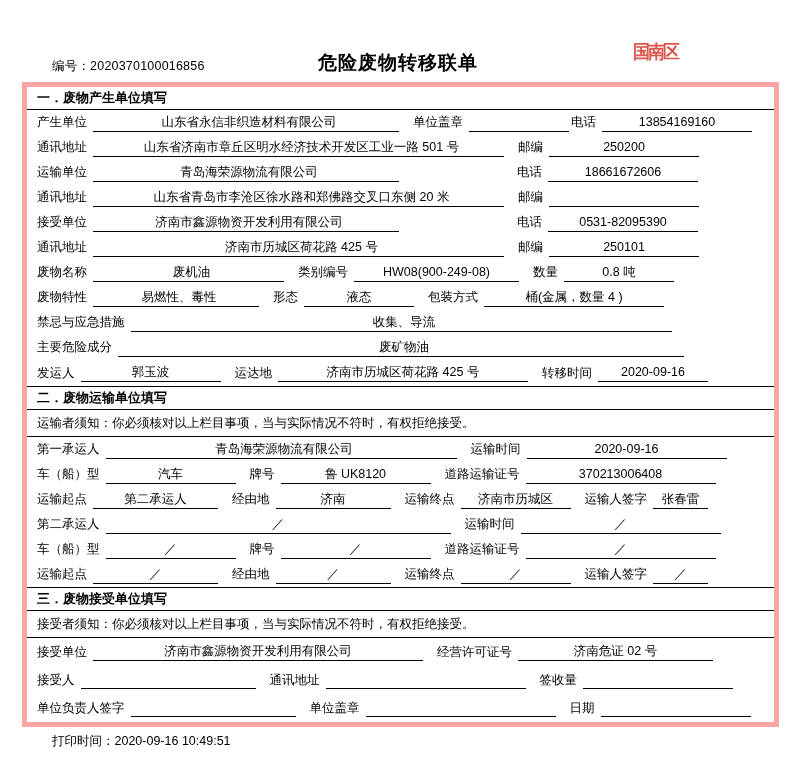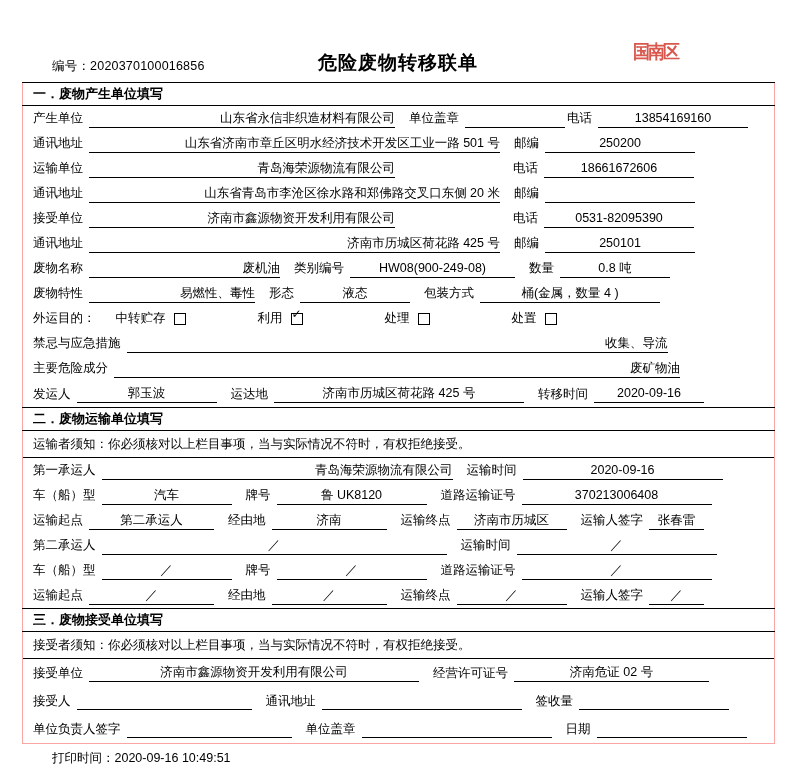--- a/index.html
+++ b/index.html
@@ -52,21 +52,21 @@
     top: -8px;
     font-size: 17px;
     font-weight: bold;
     color: #d23b2f;
     opacity: 0.85;
     letter-spacing: -2px;
     transform: scaleY(1.1);
   }
   
   .form {
-    border: 1px solid #fca5a5;
+    border: 5px solid #fca5a5;
     border-collapse: collapse;
     width: 752px;
     table-layout: fixed;
   }
   .form td {
     border: 0;
     padding: 0;
     vertical-align: middle;
   }
   .section-row td {
@@ -89,21 +89,21 @@
     display: inline-block;
     vertical-align: middle;
     border-bottom: 1px solid #000;
     text-align: center;
     height: 17px;
     line-height: 17px;
     margin: 0 2px;
     overflow: hidden;
     white-space: nowrap;
   }
-  .uline.left { text-align: right; padding-left: 6px; }
+  .uline.left { text-align: center; padding-left: 6px; }
   .flexline {
     display: flex;
     align-items: center;
     height: 25px;
     padding-left: 10px;
   }
   .flexline .lbl { margin-right: 4px; }
   .gap { width: 12px; flex: 0 0 auto; }
   .notice {
     padding-left: 10px;
@@ -257,35 +257,20 @@
         <span class="gap"></span>
         <span class="lbl">形态</span>
         <span class="uline" style="width:110px">液态</span>
         <span class="gap"></span>
         <span class="lbl">包装方式</span>
         <span class="uline" style="width:180px">桶(金属，数量  4  )</span>
       </div>
     </td>
         </tr>
 
-    <tr class="row">
-          <td>
-      <div class="flexline">
-        <span class="lbl">外运目的：</span>
-        <span class="lbl" style="margin-left:16px">中转贮存</span>
-        <span class="chk"></span>
-        <span class="lbl" style="margin-left:70px">利用</span>
-        <span class="chk checked"></span>
-        <span class="lbl" style="margin-left:80px">处理</span>
-        <span class="chk"></span>
-        <span class="lbl" style="margin-left:80px">处置</span>
-        <span class="chk"></span>
-      </div>
-    </td>
-        </tr>
 
     <tr class="row">
           <td>
       <div class="flexline">
         <span class="lbl">禁忌与应急措施</span>
         <span class="uline left" style="width:535px">收集、导流</span>
       </div>
     </td>
         </tr>
 

